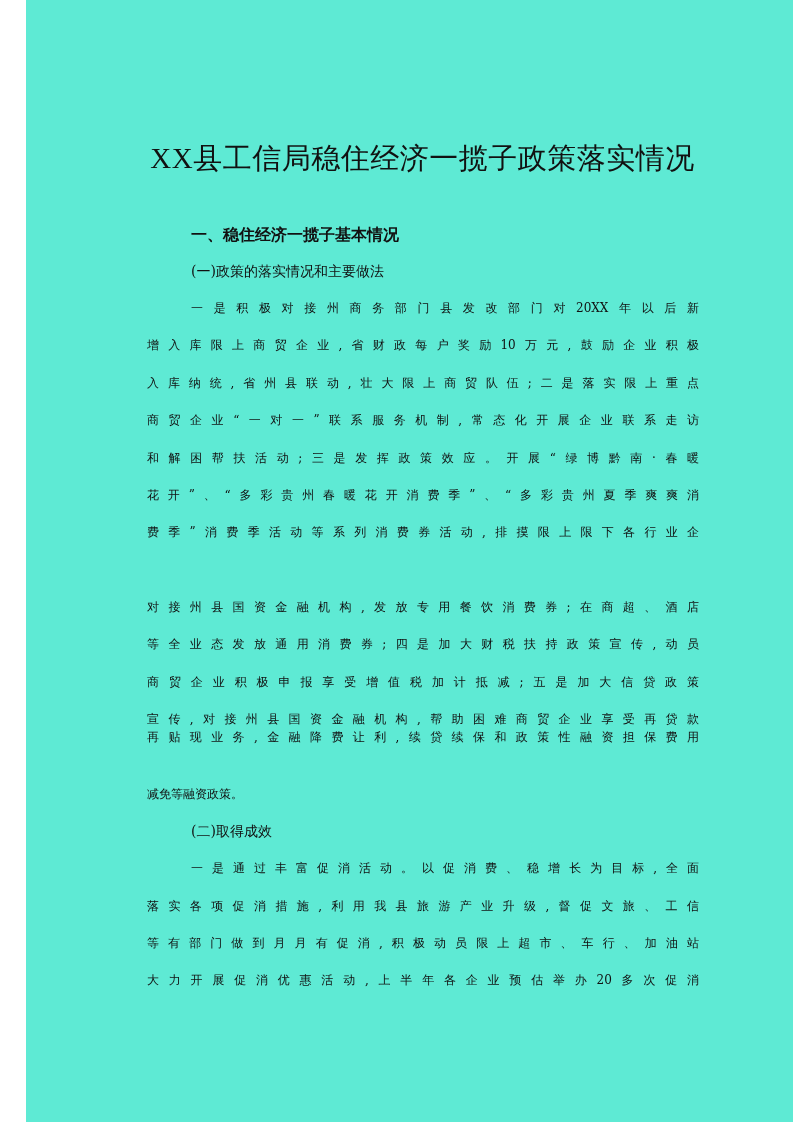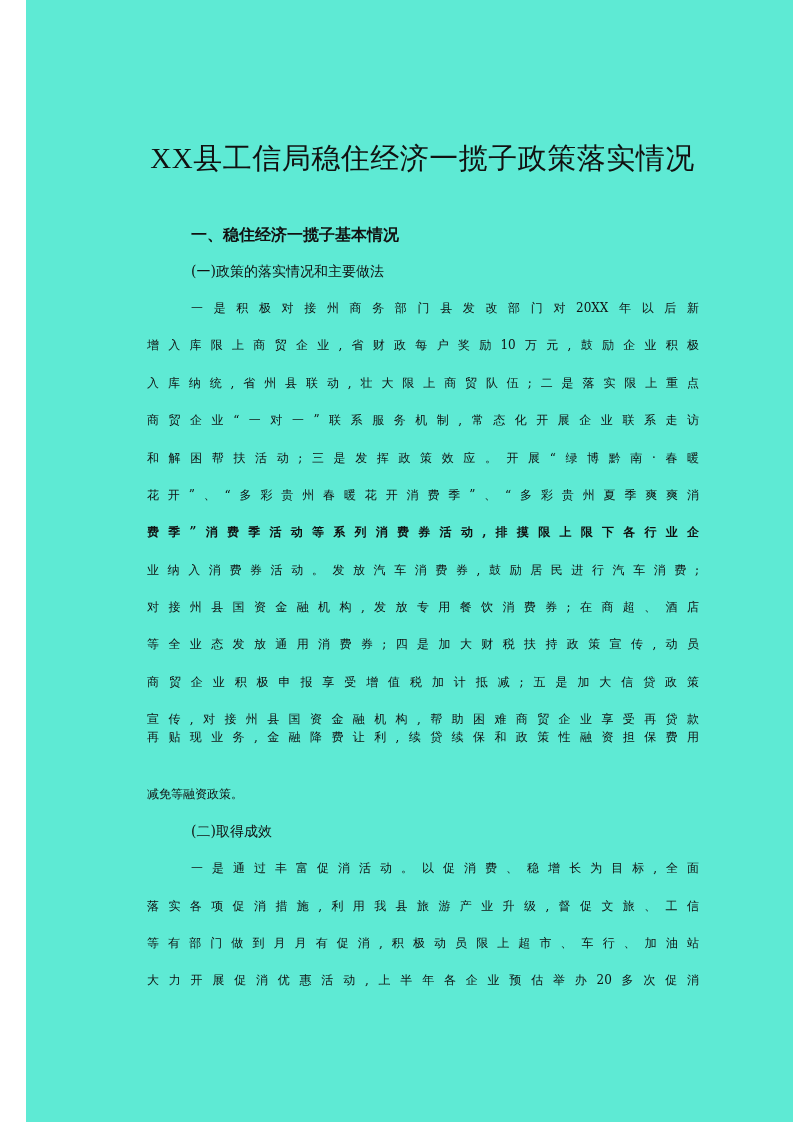--- a/index.html
+++ b/index.html
@@ -84,22 +84,21 @@
   <div class="heading1">一、稳住经济一揽子基本情况</div>
 
   <div class="heading2" style="top:256px;">(一)政策的落实情况和主要做法</div>
 
   <div class="line indent" style="top:293px;">一是积极对接州商务部门县发改部门对20XX年以后新</div>
   <div class="line" style="top:330px;">增入库限上商贸企业,省财政每户奖励10万元,鼓励企业积极</div>
   <div class="line" style="top:368px;">入库纳统,省州县联动,壮大限上商贸队伍;二是落实限上重点</div>
   <div class="line" style="top:405px;">商贸企业“一对一”联系服务机制,常态化开展企业联系走访</div>
   <div class="line" style="top:443px;">和解困帮扶活动;三是发挥政策效应。开展“绿博黔南·春暖</div>
   <div class="line" style="top:480px;">花开”、“多彩贵州春暖花开消费季”、“多彩贵州夏季爽爽消</div>
-  <div class="line" style="top:517px;font-weight:bold;">费季”消费季活动等系列消费券活动,排摸限上限下各行业企</div>
-  <div class="line" style="top:555px;">业纳入消费券活动。发放汽车消费券,鼓励居民进行汽车消费;</div>
+  <div class="line" style="top:517px;">费季”消费季活动等系列消费券活动,排摸限上限下各行业企</div>
   <div class="line" style="top:592px;">对接州县国资金融机构,发放专用餐饮消费券;在商超、酒店</div>
   <div class="line" style="top:629px;">等全业态发放通用消费券;四是加大财税扶持政策宣传,动员</div>
   <div class="line" style="top:667px;">商贸企业积极申报享受增值税加计抵减;五是加大信贷政策</div>
   <div class="line" style="top:704px;">宣传,对接州县国资金融机构,帮助困难商贸企业享受再贷款</div>
   <div class="line" style="top:722px;">再贴现业务,金融降费让利,续贷续保和政策性融资担保费用</div>
   <div class="line last" style="top:779px;">减免等融资政策。</div>
 
   <div class="heading2" style="top:816px;">(二)取得成效</div>
 
   <div class="line indent" style="top:853px;">一是通过丰富促消活动。以促消费、稳增长为目标,全面</div>

